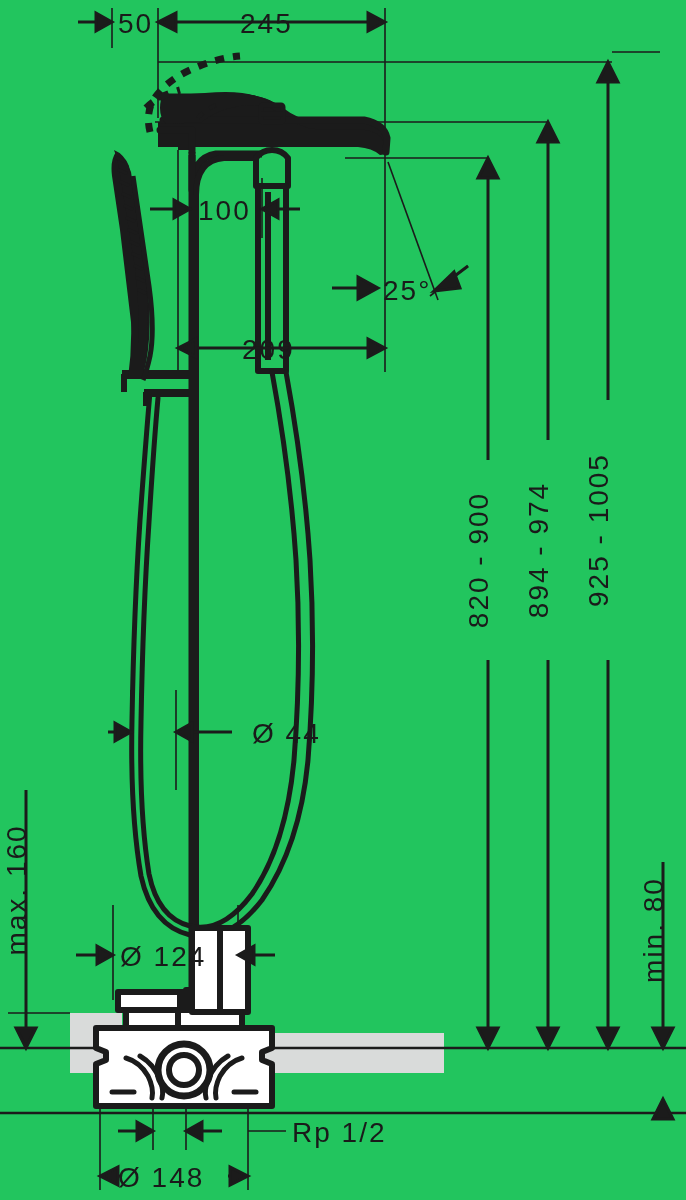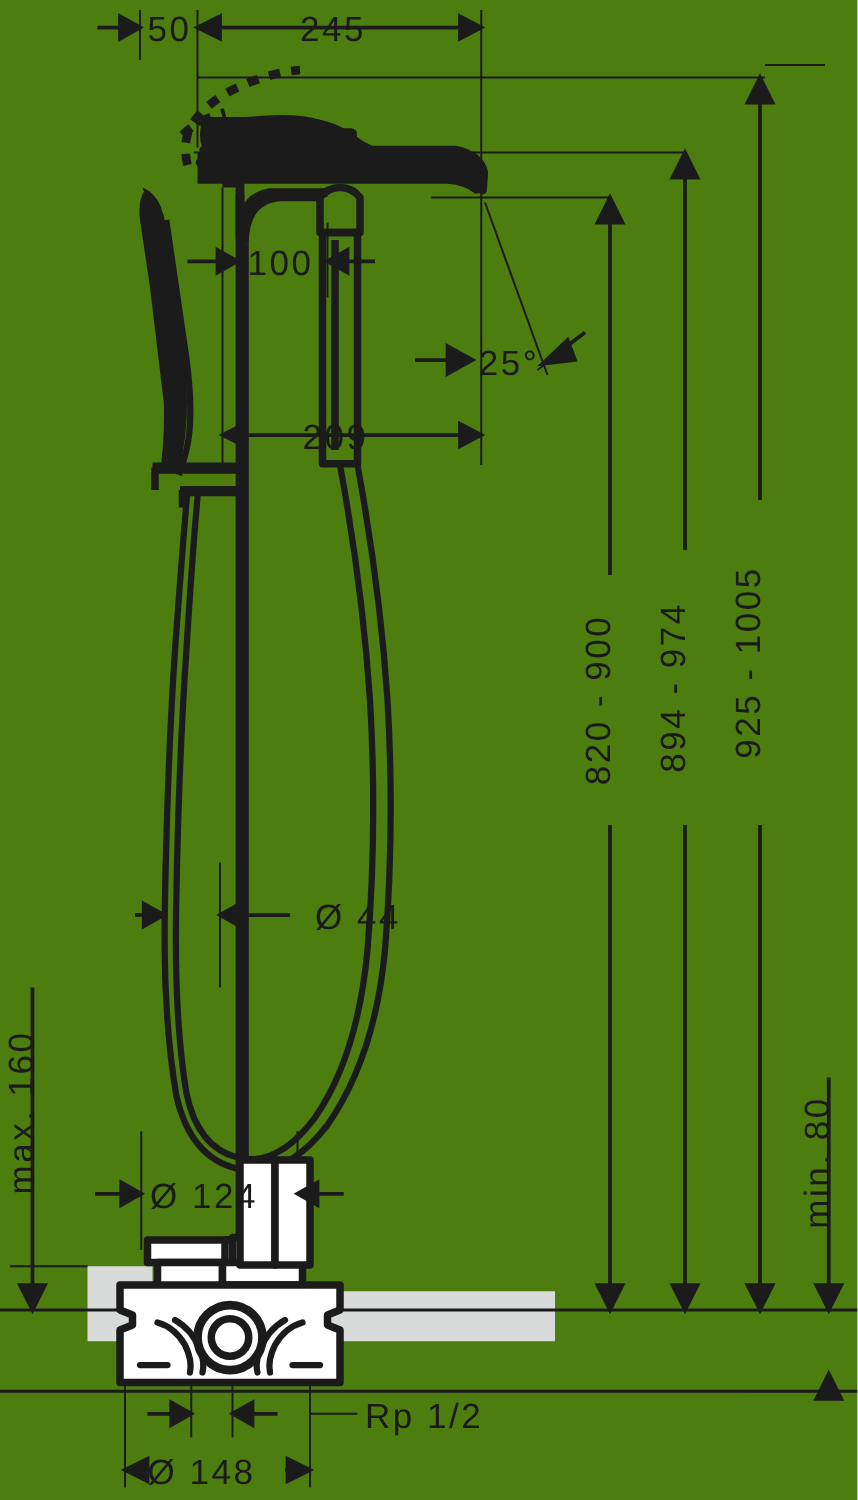--- a/index.html
+++ b/index.html
@@ -1,17 +1,17 @@
 <!DOCTYPE html>
 <html><head>
 <meta charset="utf-8">
 <style>
   html,body{margin:0;padding:0;background:#fff;}
   body{font-family:"Liberation Sans", sans-serif;}
-  #wrap{position:relative;width:686px;height:1200px;background:#4d7c0f;overflow:hidden;}
+  #wrap{position:relative;width:686px;height:1200px;background:#22c55e;overflow:hidden;}
   #wrap svg{position:absolute;left:0;top:0;}
   .dimtext{font-family:"Liberation Sans", sans-serif;font-size:28px;fill:#1a1a1a;letter-spacing:2px;}
 </style>
 </head>
 <body>
 
 <div id="wrap">
 <svg width="686" height="1200" viewBox="0 0 686 1200" xmlns="http://www.w3.org/2000/svg">
 
   <g>

